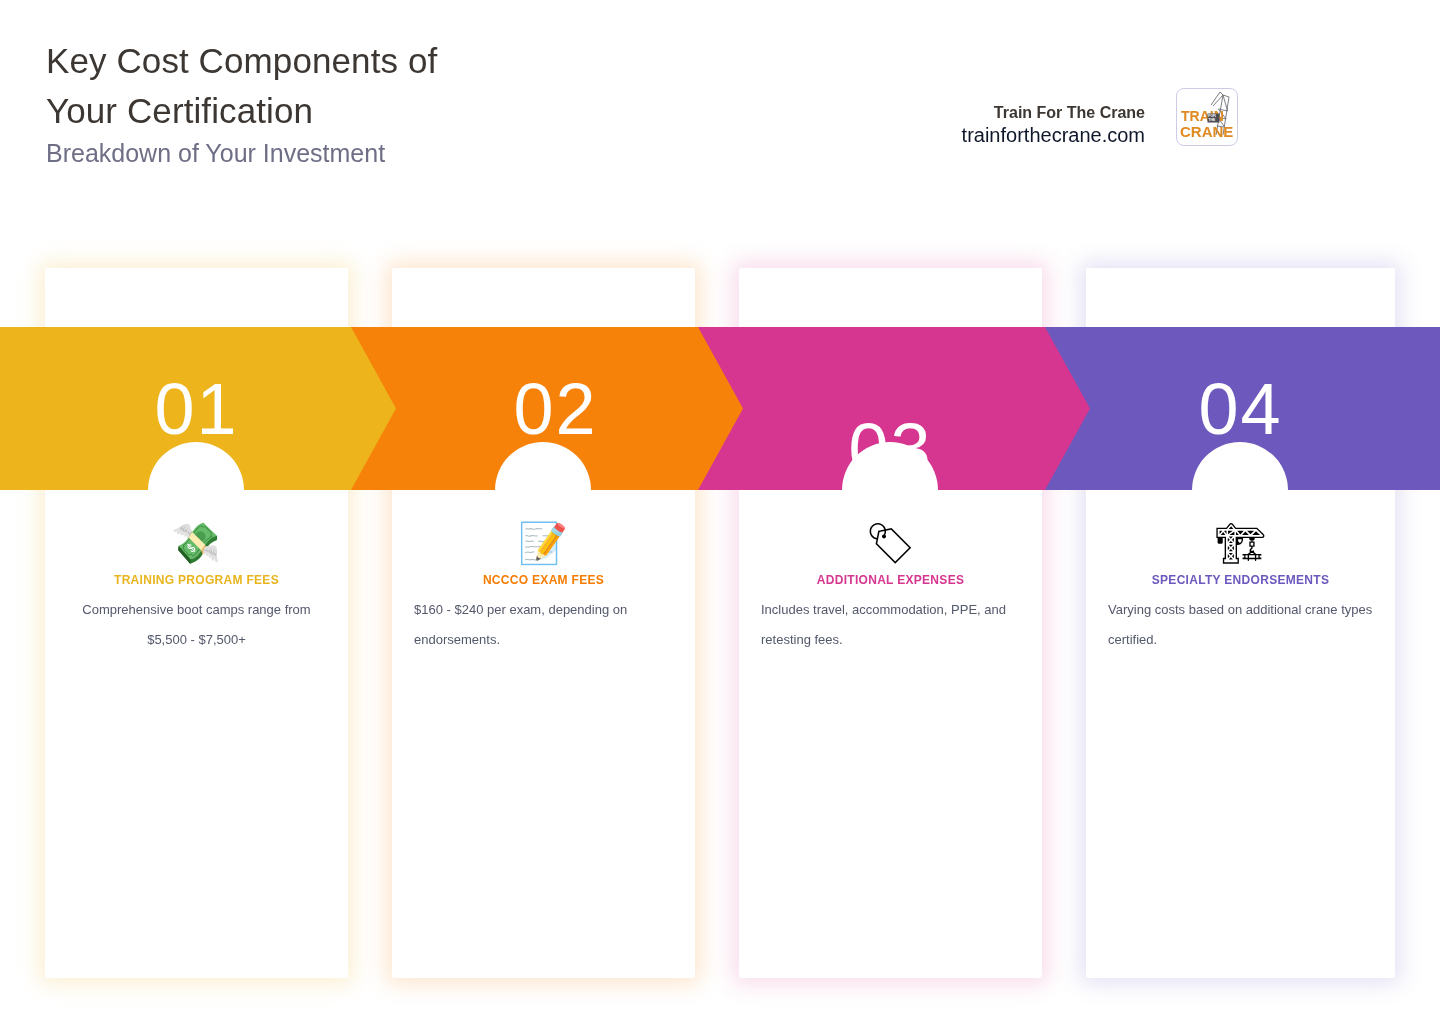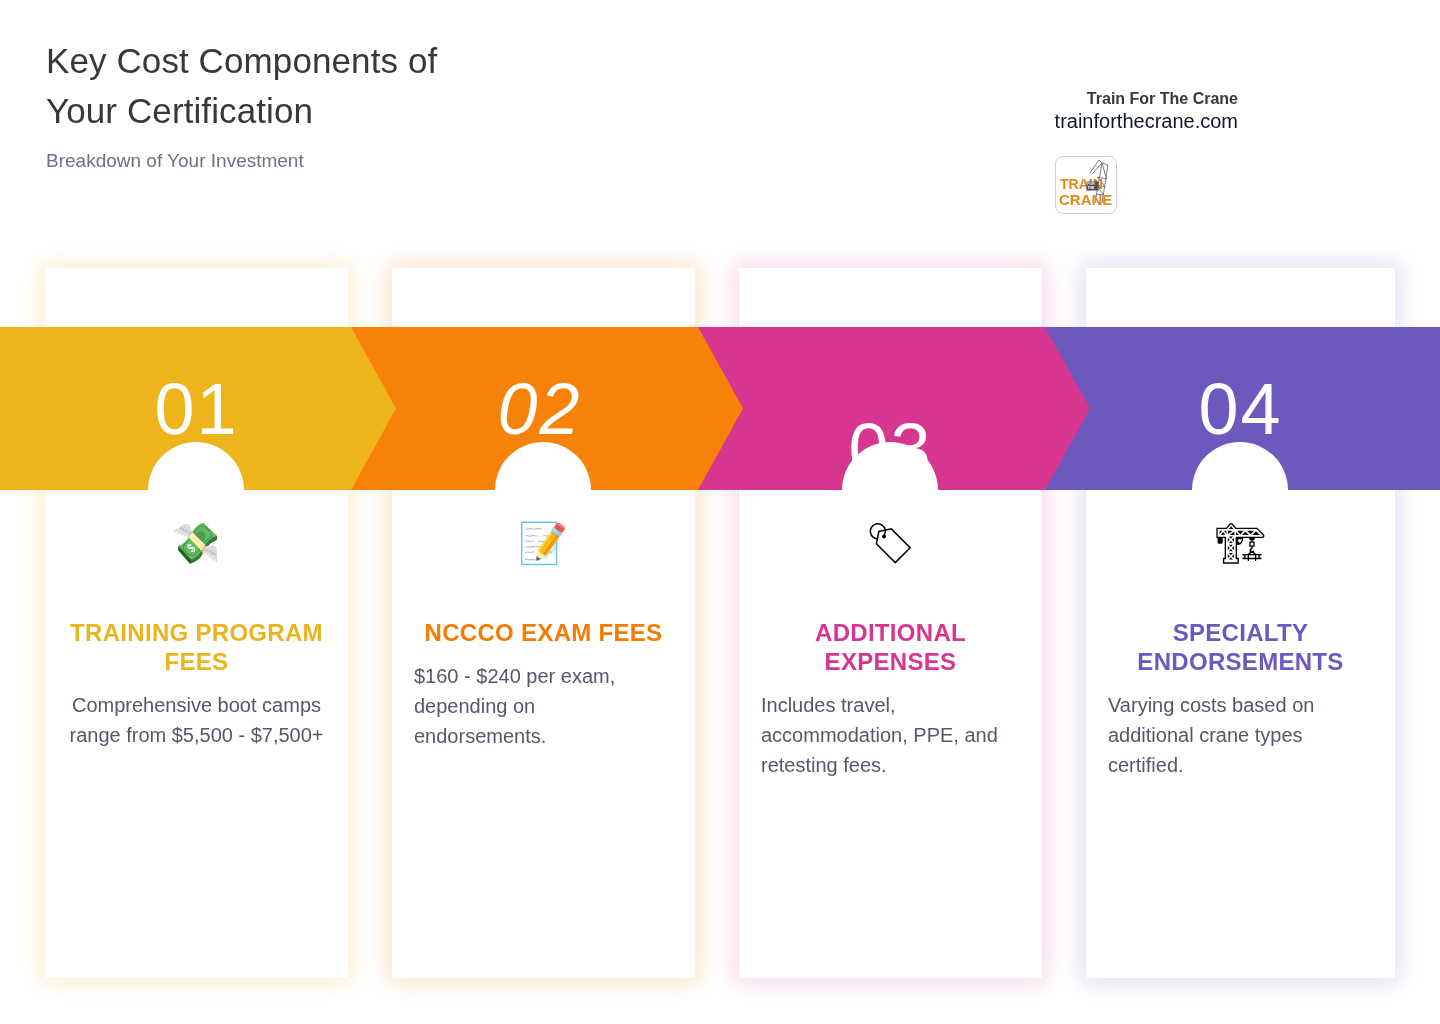--- a/index.html
+++ b/index.html
@@ -36,35 +36,34 @@
   }
   .title-line {
     font-size: 35px;
     font-weight: 400;
     color: #3c3733;
     line-height: 50px;
     letter-spacing: 0.1px;
     white-space: nowrap;
   }
   .subtitle {
-    margin-top: 12px;
-    font-size: 19px;
+    margin-top: 4px;
+    font-size: 25px;
     font-weight: 400;
     color: #6e6f86;
     line-height: 26px;
   }
 
   .brand {
     position: absolute;
     right: 46px;
     top: 88px;
     display: flex;
-    align-items: flex-start;
-    gap: 24px;
-    flex-direction: column;
+    align-items: flex-end;
+    gap: 31px;
   }
   .brand-text {
     text-align: right;
   }
   .brand-name {
     font-size: 16px;
     font-weight: 700;
     color: #3c3733;
     line-height: 22px;
     white-space: nowrap;
@@ -116,30 +115,28 @@
     text-align: center;
   }
   .card-icon {
     font-size: 40px;
     line-height: 46px;
     height: 46px;
     display: block;
     font-family: "DejaVu Sans", sans-serif;
   }
   .card-title {
-    margin-top: 52px;
-    font-size: 24px;
+    font-size: 12px;
     font-weight: 700;
     letter-spacing: 0.3px;
     line-height: 29px;
     text-transform: uppercase;
   }
   .card-desc {
-    margin-top: 14px;
-    font-size: 20px;
+    font-size: 13px;
     font-weight: 400;
     color: #53586b;
     line-height: 30px;
     text-align: left;
   }
   .c1 .card-desc { text-align: center; }
 
   .c1 .card-title { color: #e8b51e; }
   .c2 .card-title { color: #f57c00; }
   .c3 .card-title { color: #d6368f; }
@@ -164,21 +161,21 @@
     align-items: center;
     justify-content: center;
     font-size: 72px;
     font-weight: 300;
     color: #ffffff;
     letter-spacing: 2px;
     line-height: 1;
     font-family: "Liberation Sans", sans-serif;
   }
   .band-number.n1 { left: 45px;   width: 303px; }
-  .band-number.n2 { left: 388px;  width: 303px; font-style: italic; }
+  .band-number.n2 { left: 404px;  width: 303px; }
   .band-number.n3 { left: 739px;  width: 303px; margin-top: 40px; }
   .band-number.n4 { left: 1086px; width: 309px; }
 </style>
 </head>
 <body>
 
 <div id="page">
 
   <div class="header">
 

